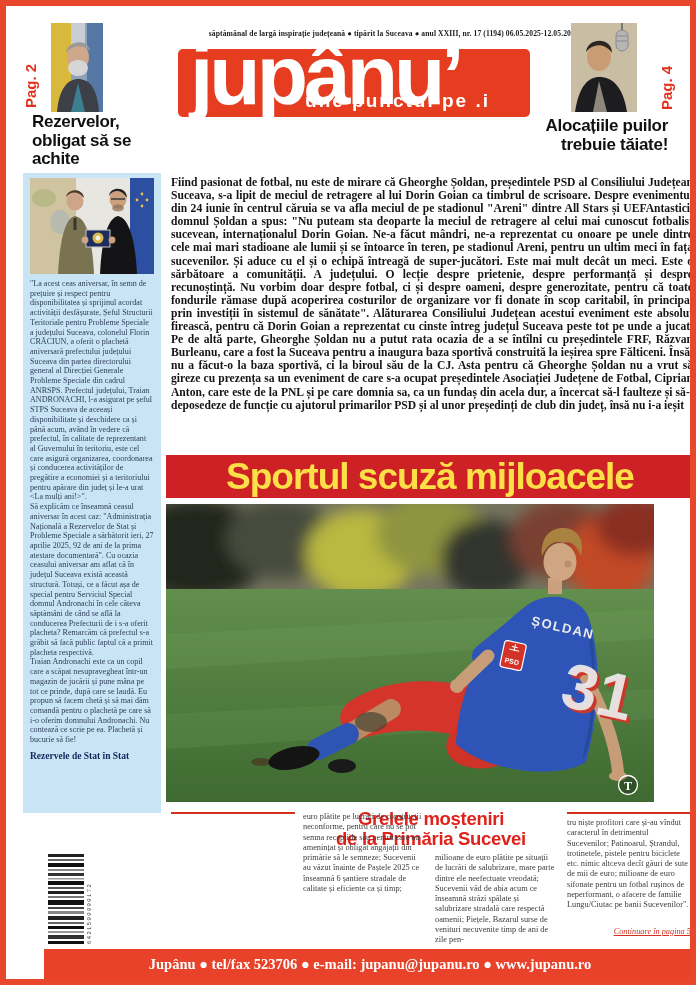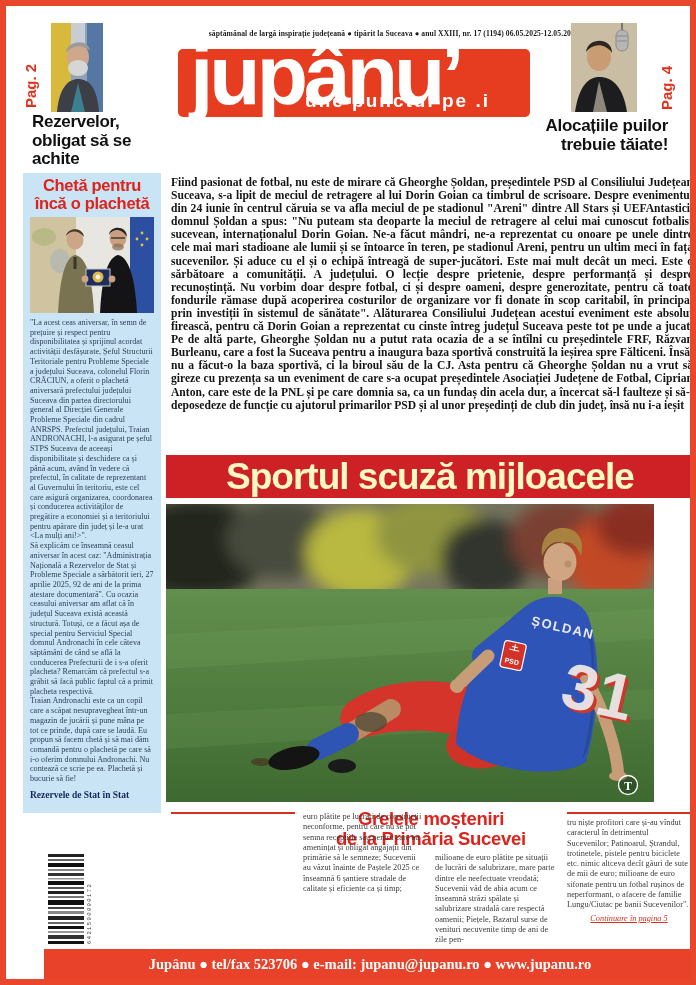--- a/index.html
+++ b/index.html
@@ -36,30 +36,30 @@
   #sidebar-body{padding:5px 7px 0 7px;font-size:8.1px;line-height:9.7px;color:#31405c;text-align:left;}
   #sidebar-body p{margin:0 0 0 0;}
   #sidebar-sign{padding:6px 7px 0 7px;font-size:9.5px;font-weight:bold;color:#14265c;}
 
   
   #main-article{left:165px;top:170px;width:522px;font-size:11.6px;line-height:13.1px;font-weight:bold;
                 color:#151515;text-align:justify;}
 
   
   #banner{left:160px;top:449px;width:528px;height:43px;background:#cd2125;text-align:center;}
-  #banner span{color:#fef9c3;font-family:"Liberation Sans",sans-serif;font-weight:bold;font-size:37px;
+  #banner span{color:#fde047;font-family:"Liberation Sans",sans-serif;font-weight:bold;font-size:37px;
                line-height:44px;letter-spacing:-1px;}
 
   
   .redrule{height:2px;background:#d3301f;}
   #bottom-hl{left:294px;top:803px;width:262px;text-align:center;font-family:"Liberation Sans",sans-serif;
              font-weight:bold;font-size:18.5px;line-height:20px;color:#df221b;letter-spacing:-.3px;}
   .bcol{font-size:8.3px;line-height:10.3px;color:#3c3c3c;text-align:left;}
   .bcol p{margin:0;}
-  #b-continu{margin-top:3px;text-align:center;color:#d3301f;font-style:italic;text-decoration:underline;}
+  #b-continu{margin-top:16px;text-align:right;color:#d3301f;font-style:italic;text-decoration:underline;}
 
   
   #barcode-digits{left:80px;top:938px;transform:rotate(-90deg);transform-origin:top left;
                   font-family:"Liberation Mono",monospace;font-size:5.5px;letter-spacing:1.4px;color:#333;white-space:nowrap;}
 
   
   #footer{left:38px;top:943px;width:652px;height:30px;background:#e8432a;text-align:center;}
   #footer span{color:#fff;font-weight:bold;font-size:14.5px;line-height:30px;}
 </style>
 </head>
@@ -96,21 +96,20 @@
     <line x1="46" y1="18" x2="56" y2="18" stroke="#8a8a8a" stroke-width="1"></line>
     <path d="M4,89 C8,62 18,54 28,54 C42,54 52,64 56,89 Z" fill="#1d1d20"></path>
     <path d="M22,89 L28,58 L36,89 Z" fill="#8e887c"></path>
     <ellipse cx="28" cy="34" rx="12" ry="14" fill="#c99c74"></ellipse>
     <path d="M15,29 C17,14 41,14 41,30 C34,20 22,20 15,29 Z" fill="#2e2620"></path>
   </svg>
   <div class="abs pageref" id="pag4">Pag. 4</div>
   <div class="abs teaser-hl" id="hl-right">Alocațiile puilor trebuie tăiate!</div>
 
   <div class="abs" id="sidebar">
-    <div id="sidebar-hl">Chetă pentru încă o plachetă</div>
     <svg id="sidebar-photo" width="124" height="96">
       <rect width="124" height="96" fill="#e8e6e0"></rect>
       <rect width="46" height="96" fill="#cfc49f"></rect>
       <ellipse cx="14" cy="20" rx="12" ry="9" fill="#a8b278" opacity=".6"></ellipse>
       <ellipse cx="30" cy="44" rx="10" ry="12" fill="#9fb0c0" opacity=".5"></ellipse>
       <rect x="100" width="24" height="96" fill="#2c4fa2"></rect>
       <circle cx="112" cy="16" r="1.4" fill="#e8c23a"></circle>
         <circle cx="117" cy="22" r="1.4" fill="#e8c23a"></circle>
       <circle cx="107" cy="22" r="1.4" fill="#e8c23a"></circle>
         <circle cx="112" cy="28" r="1.4" fill="#e8c23a"></circle>

